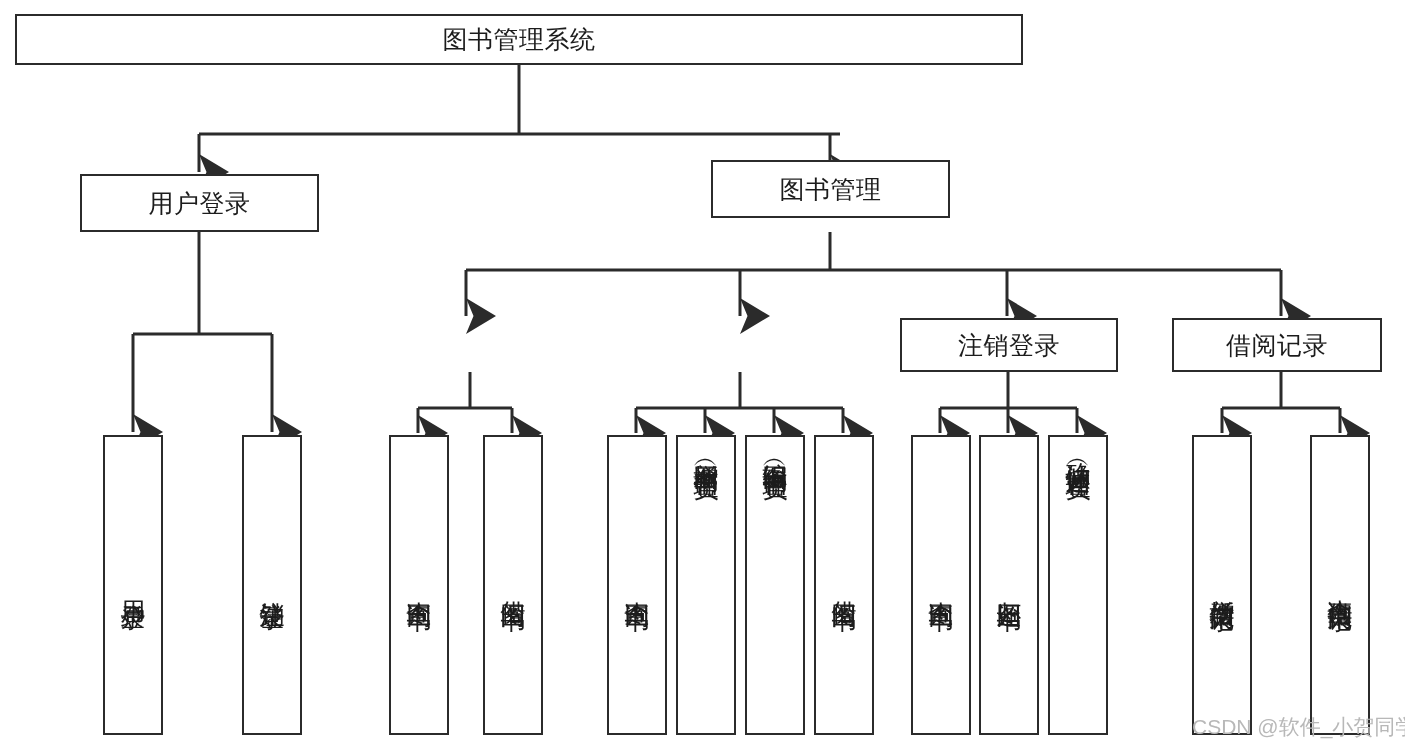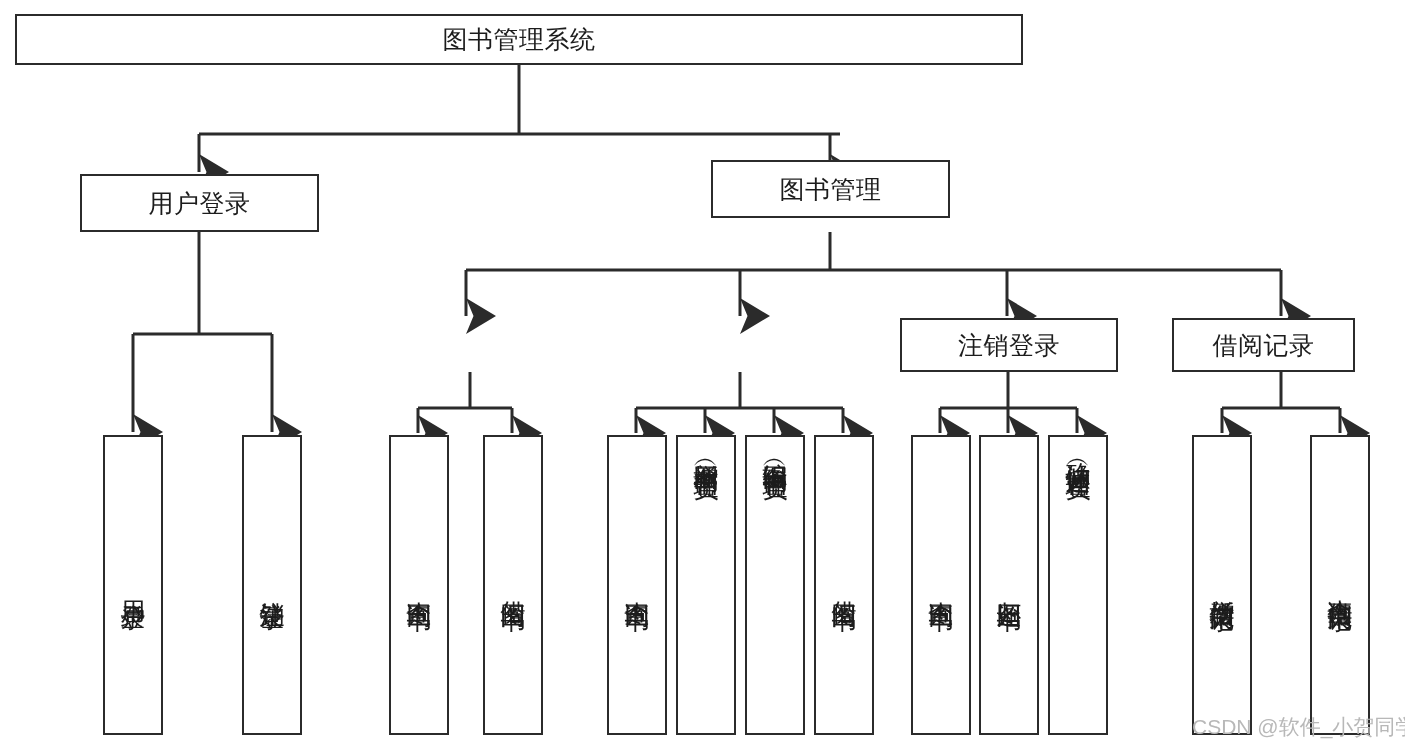--- a/index.html
+++ b/index.html
@@ -134,21 +134,21 @@
   <div class="node mid" style="left:80px; top:174px; width:239px; height:58px;">
     <span class="lbl">用户登录</span>
   </div>
   <div class="node mid" style="left:711px; top:160px; width:239px; height:58px;">
     <span class="lbl">图书管理</span>
   </div>
 
   <div class="node mid" style="left:900px; top:318px; width:218px; height:54px;">
     <span class="lbl">注销登录</span>
   </div>
-  <div class="node mid" style="left:1172px; top:318px; width:183px; height:54px;">
+  <div class="node mid" style="left:1172px; top:318px; width:210px; height:54px;">
     <span class="lbl">借阅记录</span>
   </div>
 
   <div class="node leaf center" style="left:103px; top:435px; width:60px; height:300px;">
     <span class="lbl">用户登录</span>
   </div>
   <div class="node leaf center" style="left:242px; top:435px; width:60px; height:300px;">
     <span class="lbl">注销登录</span>
   </div>
 

